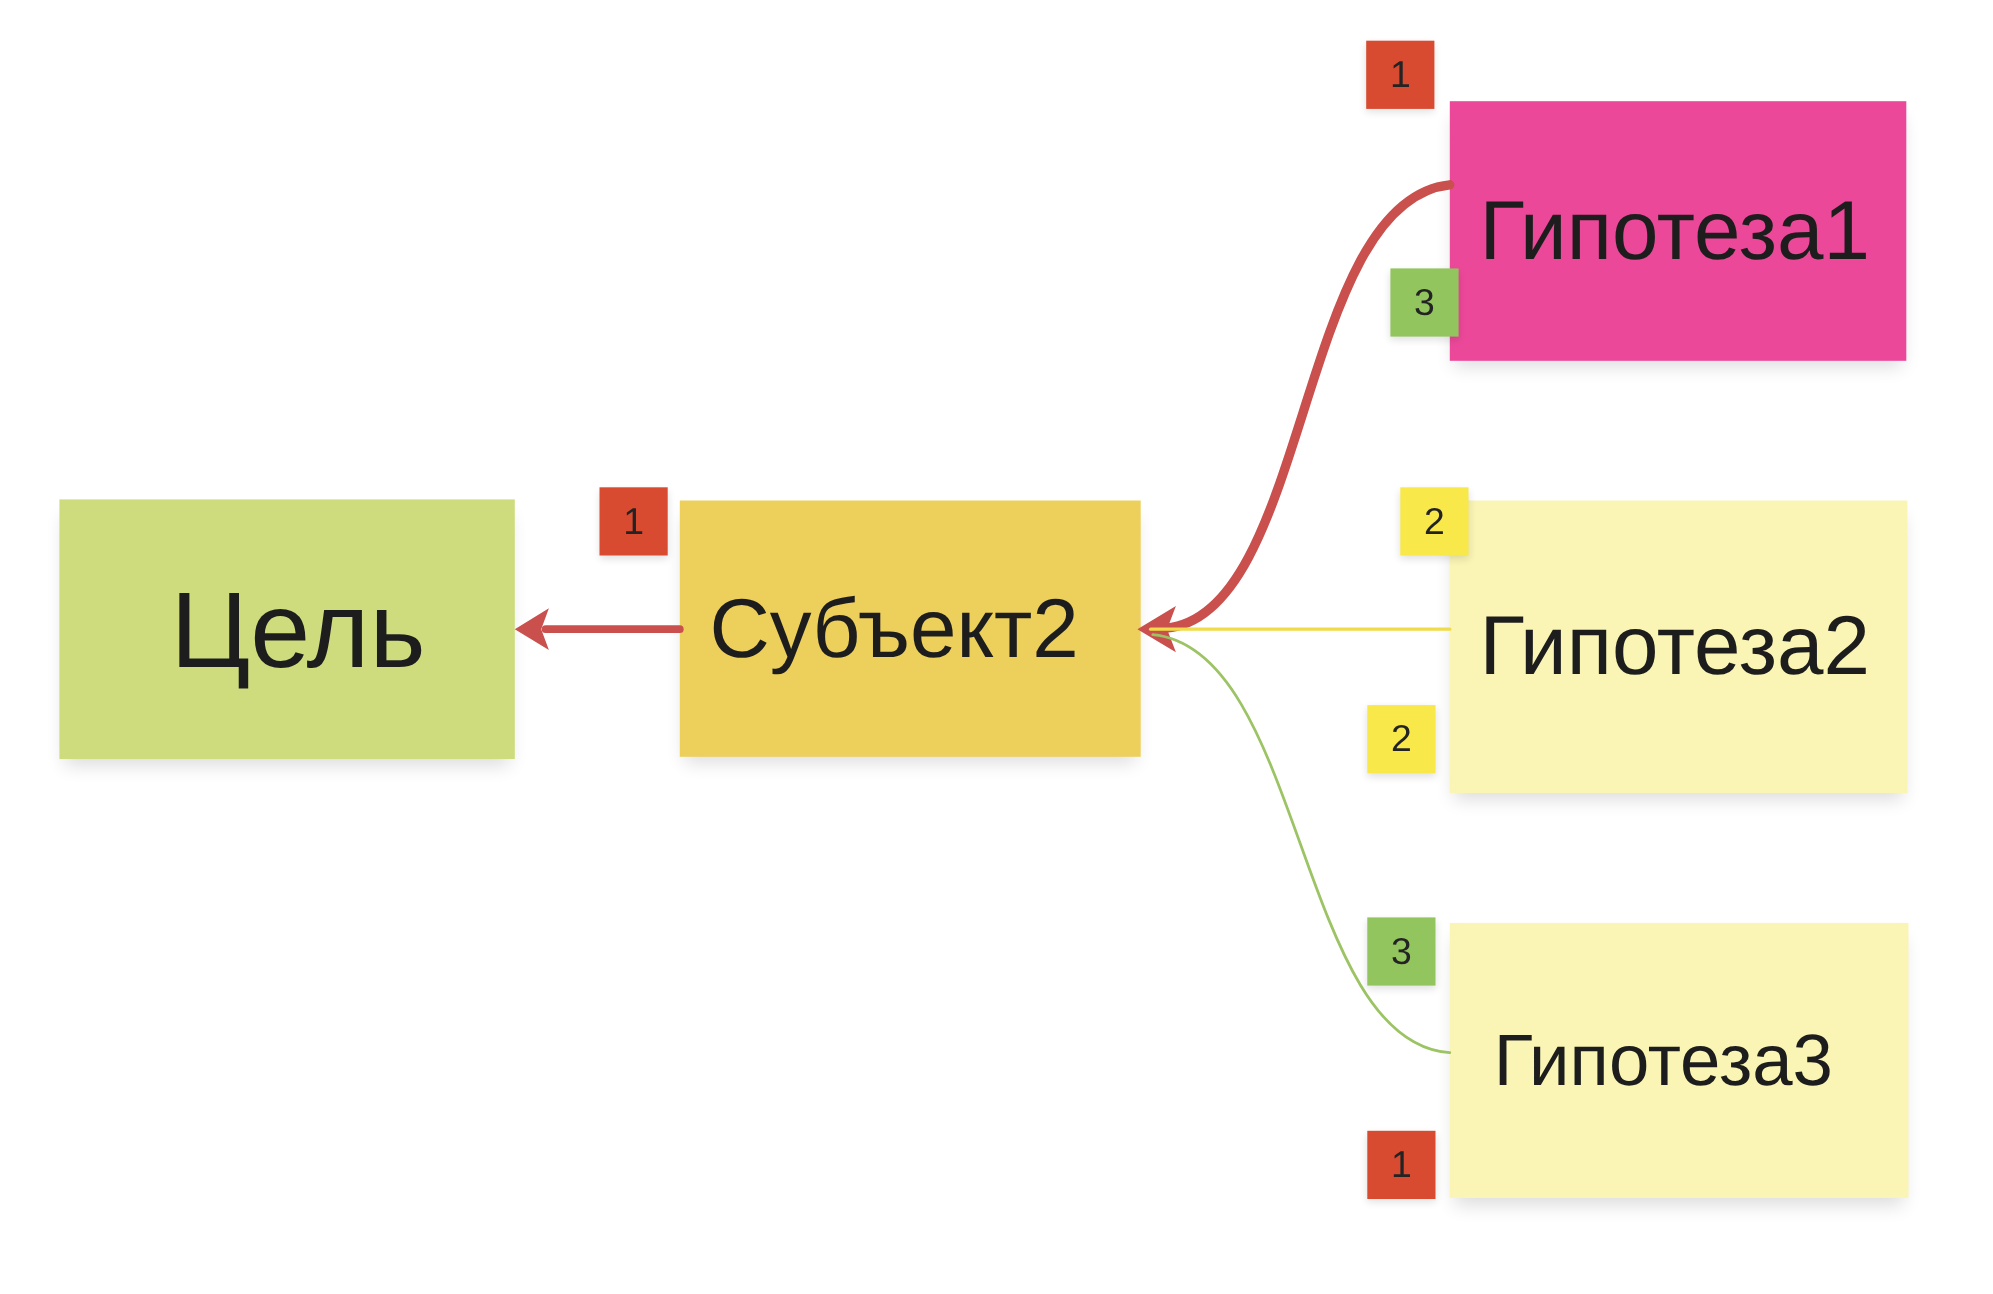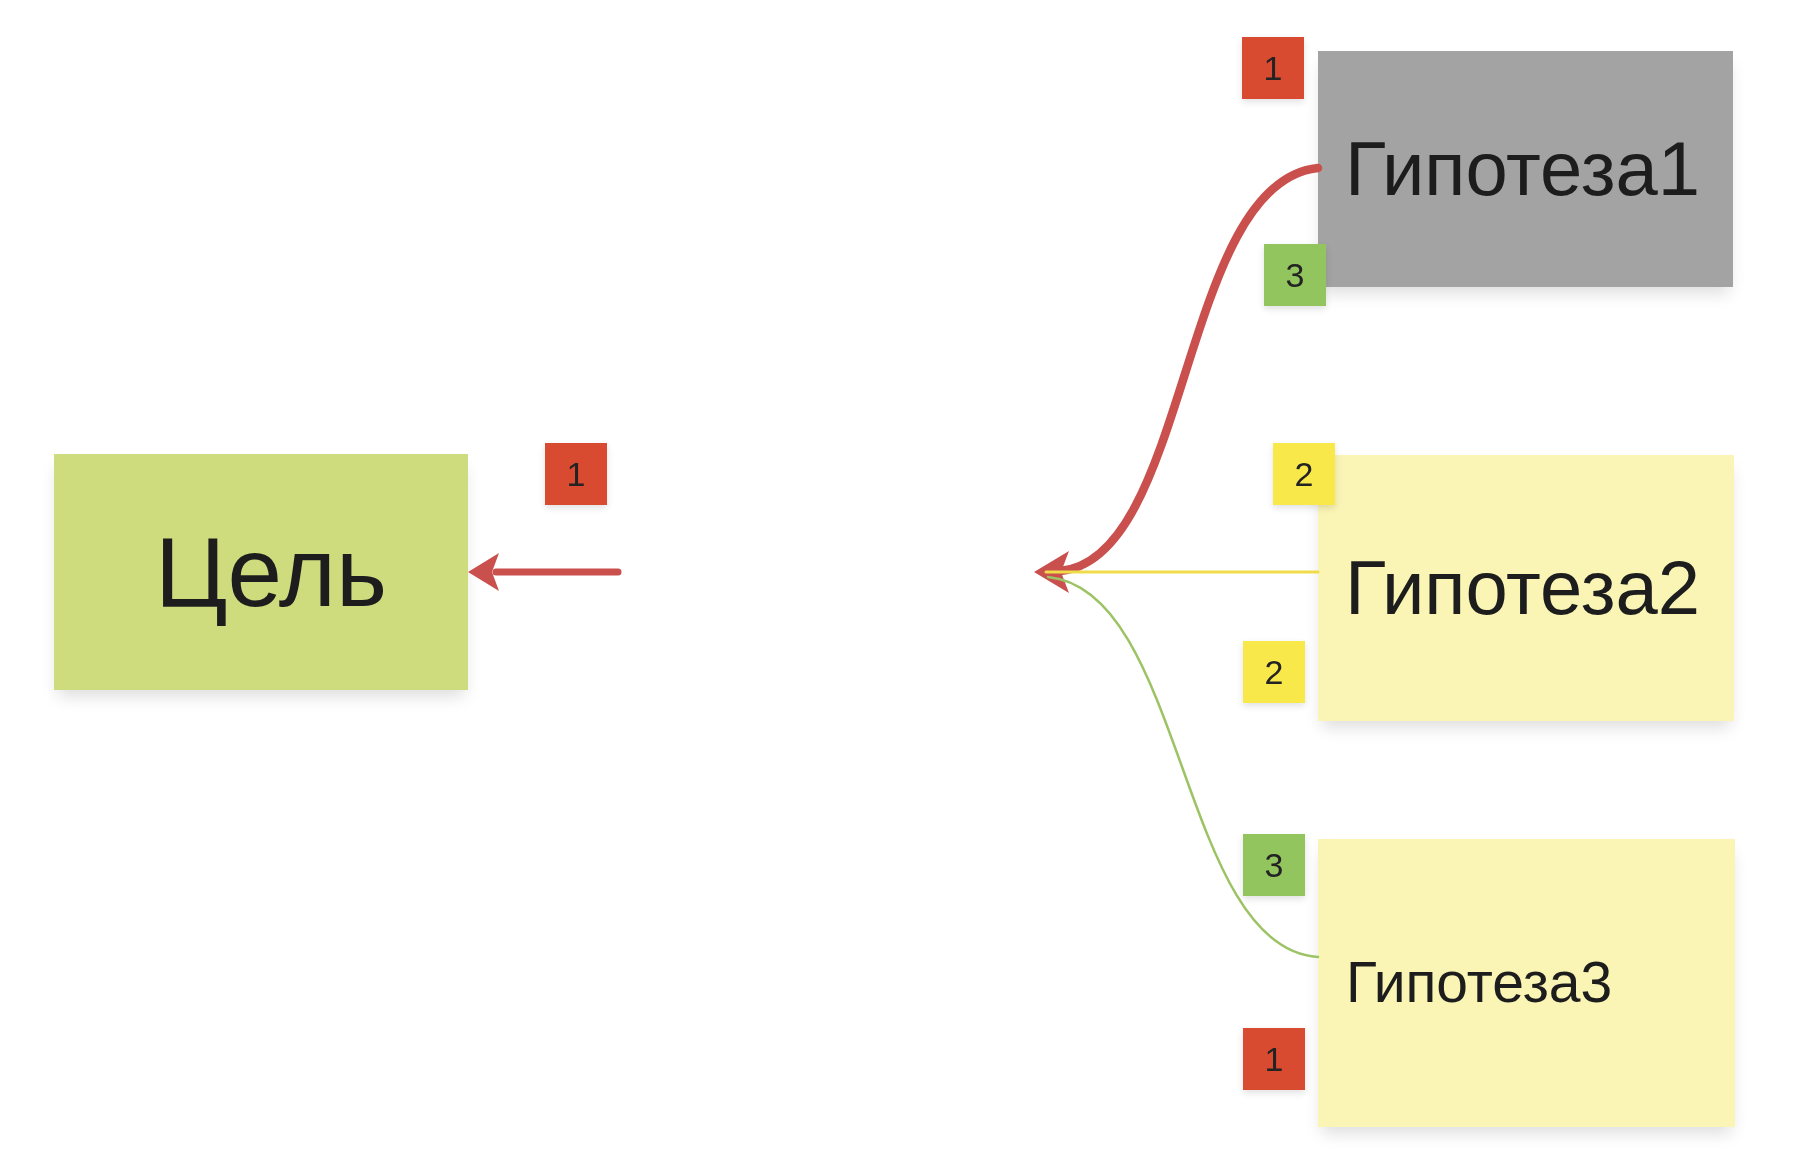--- a/index.html
+++ b/index.html
@@ -21,21 +21,21 @@
   }
   .note span{
     display:block;
     line-height:1.05;
     white-space:nowrap;
   }
   .note-goal{left:54px;top:454px;width:414px;height:236px;font-size:98px;padding-left:20px;}
   .note-subject2{left:618px;top:455px;width:419px;height:233px;font-size:76px;padding-left:27px;}
   .note-h1{left:1318px;top:51px;width:415px;height:236px;font-size:76px;padding-left:27px;}
   .note-h2{left:1318px;top:455px;width:416px;height:266px;font-size:76px;padding-left:27px;}
-  .note-h3{left:1318px;top:839px;width:417px;height:288px;font-size:57px;padding-left:28px;}
+  .note-h3{left:1318px;top:839px;width:417px;height:250px;font-size:66px;padding-left:40px;}
 
   .connectors{
     position:absolute;
     left:0;top:0;
     width:1812px;height:1176px;
     pointer-events:none;
   }
   .connectors path, .connectors polygon{pointer-events:auto;}
 
   .badge{
@@ -59,22 +59,25 @@
 </style>
 </head>
 <body>
 
 <div class="board">
 
   <div class="note note-goal" style="background: rgb(206, 220, 125); justify-content: center;">
     <span>Цель</span>
   </div>
 
+  <div class="note note-subject2" style="background: rgb(237, 208, 92);">
+    <span>Субъект2</span>
+  </div>
 
-  <div class="note note-h1" style="background: #a3a3a3;">
+  <div class="note note-h1" style="background: #ec4899; margin-top: 41px;">
     <span>Гипотеза1</span>
   </div>
 
   <div class="note note-h2" style="background: rgb(250, 245, 181);">
     <span>Гипотеза2</span>
   </div>
 
   <div class="note note-h3" style="background: rgb(250, 245, 181);">
     <span>Гипотеза3</span>
   </div>

